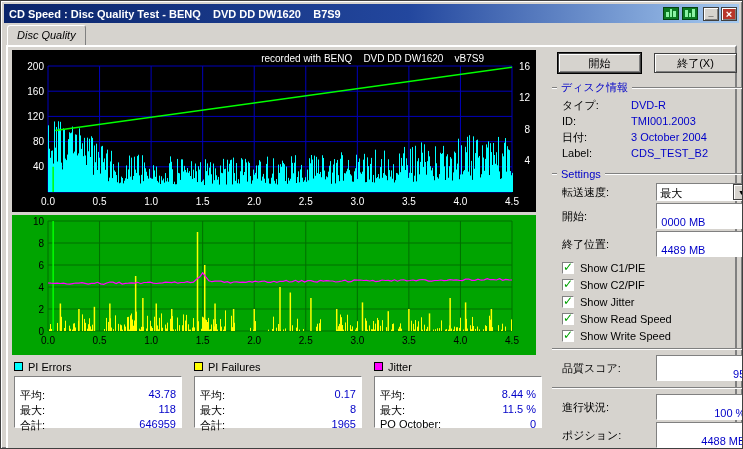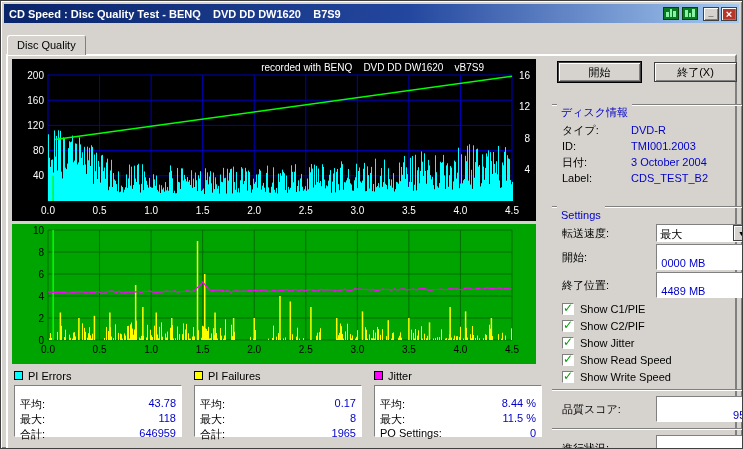--- a/index.html
+++ b/index.html
@@ -11,21 +11,21 @@
              display:flex; align-items:center; padding:0 2px 0 5px; flex:0 0 auto; }
   .title-text{ color:#fff; font-weight:bold; font-size:11px; white-space:pre; flex:1; overflow:hidden; }
   .tb-icons{ display:flex; align-items:center; }
   .tb-green{ width:16px; height:13px; background:#0a7a22; border:1px solid #05410f;
              display:flex; align-items:flex-end; justify-content:center; gap:1px; padding:2px 2px; margin-right:3px; }
   .tb-green i{ display:block; width:3px; background:#8af2a4; }
   .tb-btn{ width:16px; height:14px; background:#d6d3ce; border:1px solid #404040;
            box-shadow:inset 1px 1px 0 #fff, inset -1px -1px 0 #808080;
            font-size:9px; line-height:11px; text-align:center; color:#000; margin-left:2px; font-weight:bold; }
   .tb-btn.close{ background:#b8352a; color:#fff; font-size:11px; line-height:12px; }
-  .tabstrip{ height:20px; margin:11px 6px 0 6px; display:flex; align-items:center; flex:0 0 auto; }
+  .tabstrip{ height:20px; margin:2px 6px 0 6px; display:flex; align-items:flex-start; flex:0 0 auto;font-style:italic; }
   .tab{ padding:3px 9px 4px 9px; font-size:11px; color:#000; background:#d6d3ce;
         border:1px solid #808080; border-top-color:#fff; border-left-color:#fff; border-bottom:none;
         border-radius:3px 3px 0 0; position:relative; z-index:2; margin-bottom:-2px; }
   .tabpage{ flex:1; margin:0 5px 5px 5px; border:2px solid; border-color:#ffffff #808080 #808080 #ffffff;
             background:#d6d3ce; display:flex; padding:3px 2px 2px 4px; position:relative; z-index:1; }
   .left-col{ width:530px; flex:0 0 auto; }
   .left-col svg{ display:block; }
   #chart-top{ margin-bottom:3px; }
   svg text{ white-space:pre; }
   .stats-row{ display:flex; gap:12px; margin:5px 0 0 2px; }
@@ -37,21 +37,21 @@
                padding:11px 5px; height:52px; display:flex; flex-direction:column; justify-content:space-between; }
   .stat-row{ display:flex; justify-content:space-between; font-size:11px; }
   .stat-label{ color:#000; }
   .stat-value{ color:#0000c8; }
   .right-col{ flex:1; padding:0 5px 0 10px; font-size:11px; }
   .btn-row{ display:flex; gap:13px; margin:3px 0 2px 6px; }
   .btn{ width:83px; height:20px; background:#d6d3ce; border:1px solid #404040;
         box-shadow:inset 1px 1px 0 #fff, inset -1px -1px 0 #808080; font-size:11px; color:#000; cursor:default; }
   .btn.default{ outline:1px solid #000; }
   .sec-header{ display:flex; align-items:center; margin:7px 0 3px 0; }
-  .sec-title{ color:#0000c8; font-size:11px; padding:0 4px; white-space:nowrap;margin-top:16px; }
+  .sec-title{ color:#0000c8; font-size:11px; padding:0 4px; white-space:nowrap; }
   .hline{ height:2px; border-top:1px solid #808080; border-bottom:1px solid #fff; }
   .lead{ width:5px; flex:0 0 auto; }
   .trail{ flex:1; }
   .info-row{ display:flex; margin:1px 0 1px 10px; line-height:15px; }
   .info-label{ width:56px; color:#000; flex:0 0 auto; }
   .info-value{ color:#0000c8; white-space:nowrap;padding-left:13px; }
   .set-row{ display:flex; align-items:center; justify-content:space-between; margin:2px 0 2px 10px; }
   .set-label{ color:#000; white-space:nowrap; }
   .valuebox{ width:94px; height:18px; background:#fff; border:1px solid; border-color:#808080 #fff #fff #808080;
              color:#0000c8; font-size:11px; padding:12px 4px; overflow:hidden; white-space:nowrap;margin-left:35px; }
@@ -931,21 +931,21 @@
           <div class="stat-panel">
             <div class="stat-row">
                 <span class="stat-label">平均:</span>
                 <span class="stat-value">8.44 %</span>
               </div>
             <div class="stat-row">
                 <span class="stat-label">最大:</span>
                 <span class="stat-value">11.5 %</span>
               </div>
             <div class="stat-row">
-                <span class="stat-label">PO Settings:</span>
+                <span class="stat-label">PO October:</span>
                 <span class="stat-value">0</span>
               </div>
           </div>
         </div>
 
       </div>
     </div>
 
     <div class="right-col">
 

